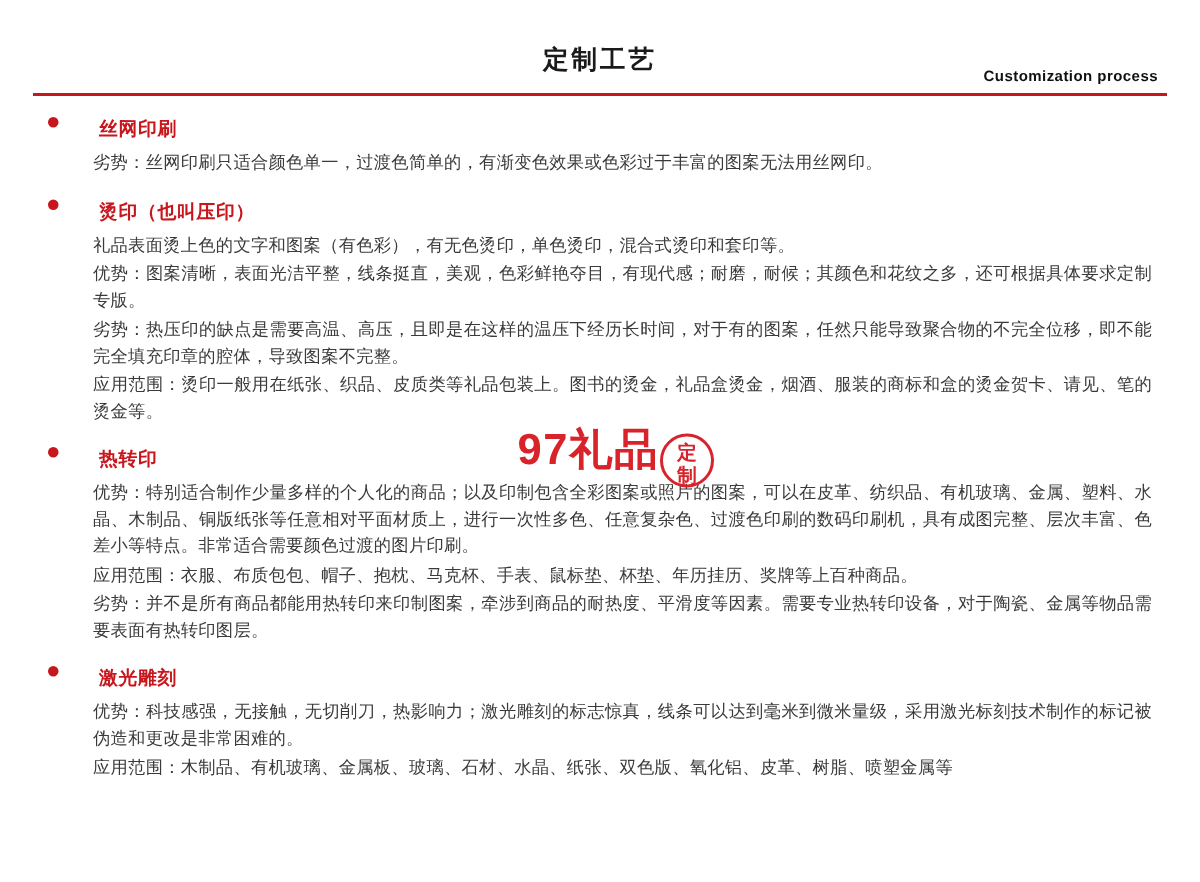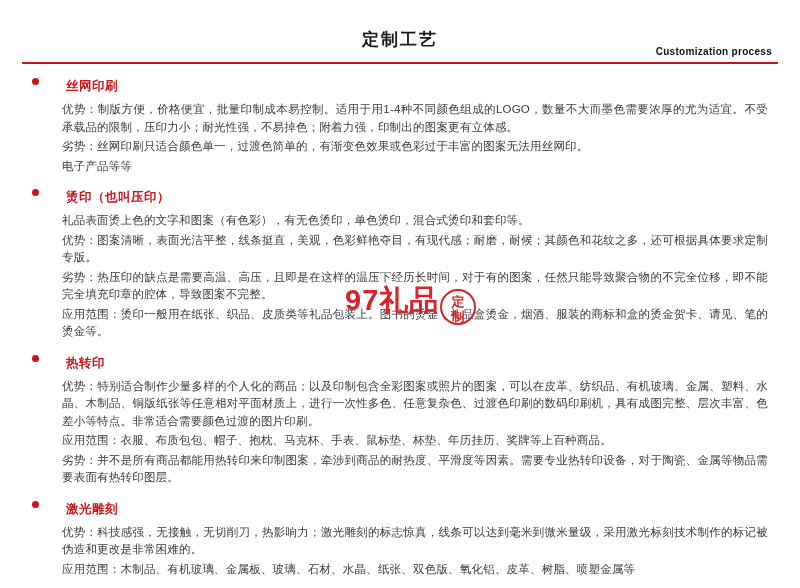--- a/index.html
+++ b/index.html
@@ -135,23 +135,21 @@
     <div class="header-rule"></div>
   </div>
 
   <div class="content">
 
     <div class="section">
       <div class="sec-head">
         <span class="bullet"></span>
         <span class="sec-title">丝网印刷</span>
       </div>
-      <p class="para">优势：制版方便，价格便宜，批量印制成本易控制。适用于用1-4种不同颜色组成的LOGO，数量不大而墨色需要浓厚的尤为适宜。不受承载品的限制，压印力小；耐光性强，不易掉色；附着力强，印制出的图案更有立体感。</p>
       <p class="para">劣势：丝网印刷只适合颜色单一，过渡色简单的，有渐变色效果或色彩过于丰富的图案无法用丝网印。</p>
-      <p class="para">电子产品等等</p>
     </div>
 
     <div class="section">
       <div class="sec-head">
         <span class="bullet"></span>
         <span class="sec-title">烫印（也叫压印）</span>
       </div>
       <p class="para">礼品表面烫上色的文字和图案（有色彩），有无色烫印，单色烫印，混合式烫印和套印等。</p>
       <p class="para">优势：图案清晰，表面光洁平整，线条挺直，美观，色彩鲜艳夺目，有现代感；耐磨，耐候；其颜色和花纹之多，还可根据具体要求定制专版。</p>
       <p class="para">劣势：热压印的缺点是需要高温、高压，且即是在这样的温压下经历长时间，对于有的图案，任然只能导致聚合物的不完全位移，即不能完全填充印章的腔体，导致图案不完整。</p>

